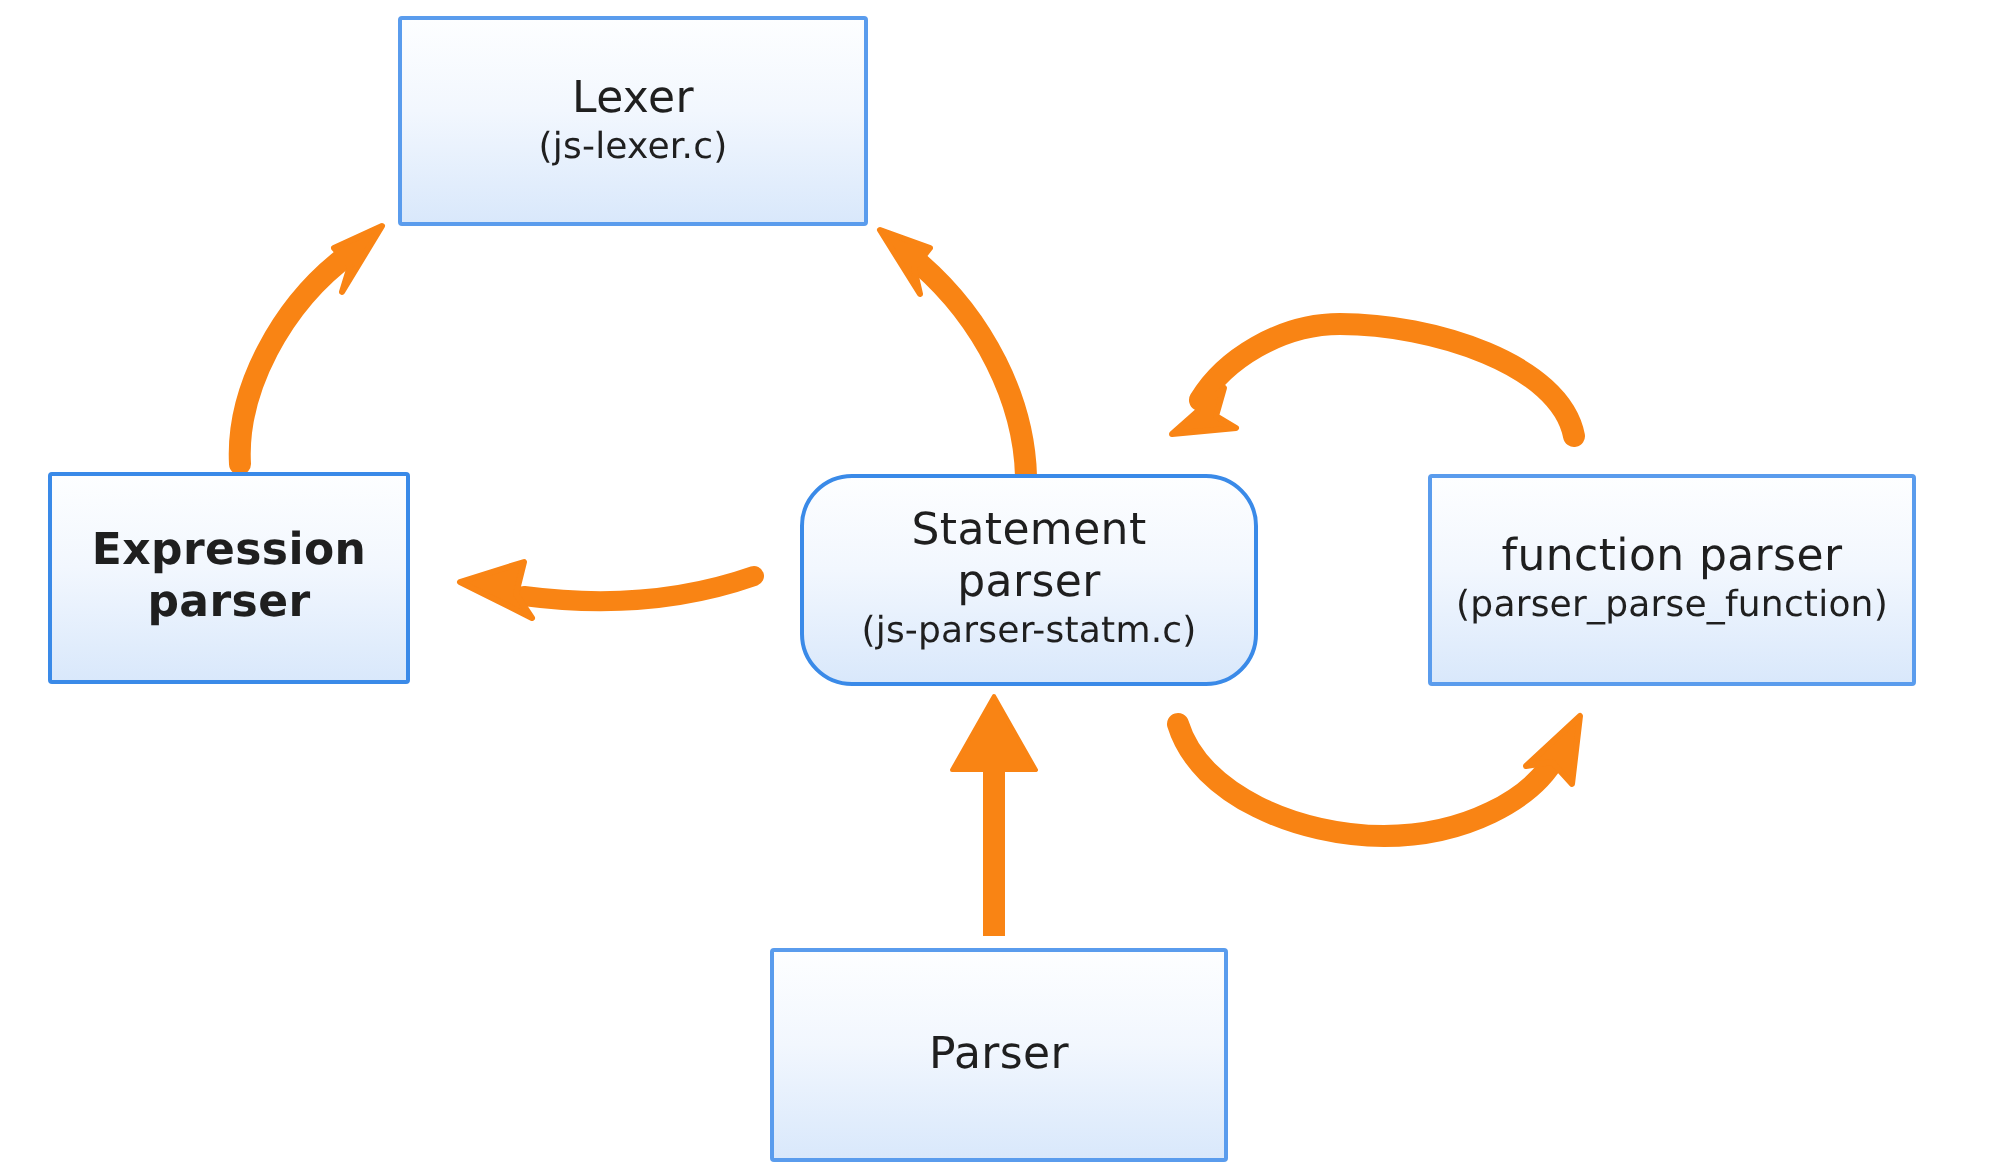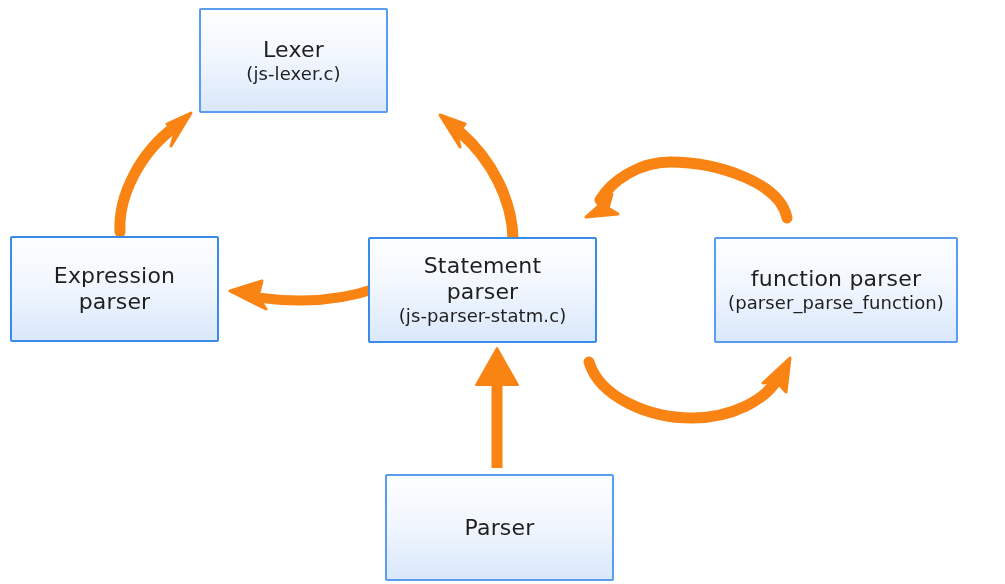--- a/index.html
+++ b/index.html
@@ -43,23 +43,23 @@
     font-size: 22px;
     letter-spacing: 0.2px;
     color: #1f1f1f;
   }
   .node-sub {
     font-size: 18px;
     letter-spacing: 0.1px;
     color: #1f1f1f;
   }
   
-  #node-lexer        { left: 199px; top: 8px;   width: 189px; height: 105px; }
-  #node-expression   { left: 10px;  top: 236px; width: 209px; height: 106px; border-color: #3a8ae8; }
-  #node-statement    { left: 368px; top: 237px; width: 229px; height: 106px; border-color: #3a8ae8; }
+  #node-lexer        { left: 199px; top: 8px;   width: 235px; height: 105px; }
+  #node-expression   { left: 24px;  top: 236px; width: 181px; height: 106px; border-color: #3a8ae8; font-weight: bold; }
+  #node-statement    { left: 400px; top: 237px; width: 229px; height: 106px; border-color: #3a8ae8; border-radius: 26px; }
   #node-function     { left: 714px; top: 237px; width: 244px; height: 106px; }
   #node-parser       { left: 385px; top: 474px; width: 229px; height: 107px; }
 </style>
 </head>
 <body>
 
 <div id="diagram-canvas">
 
   <svg id="arrow-layer" viewBox="0 0 1005 584" width="1005" height="584" xmlns="http://www.w3.org/2000/svg">
 

